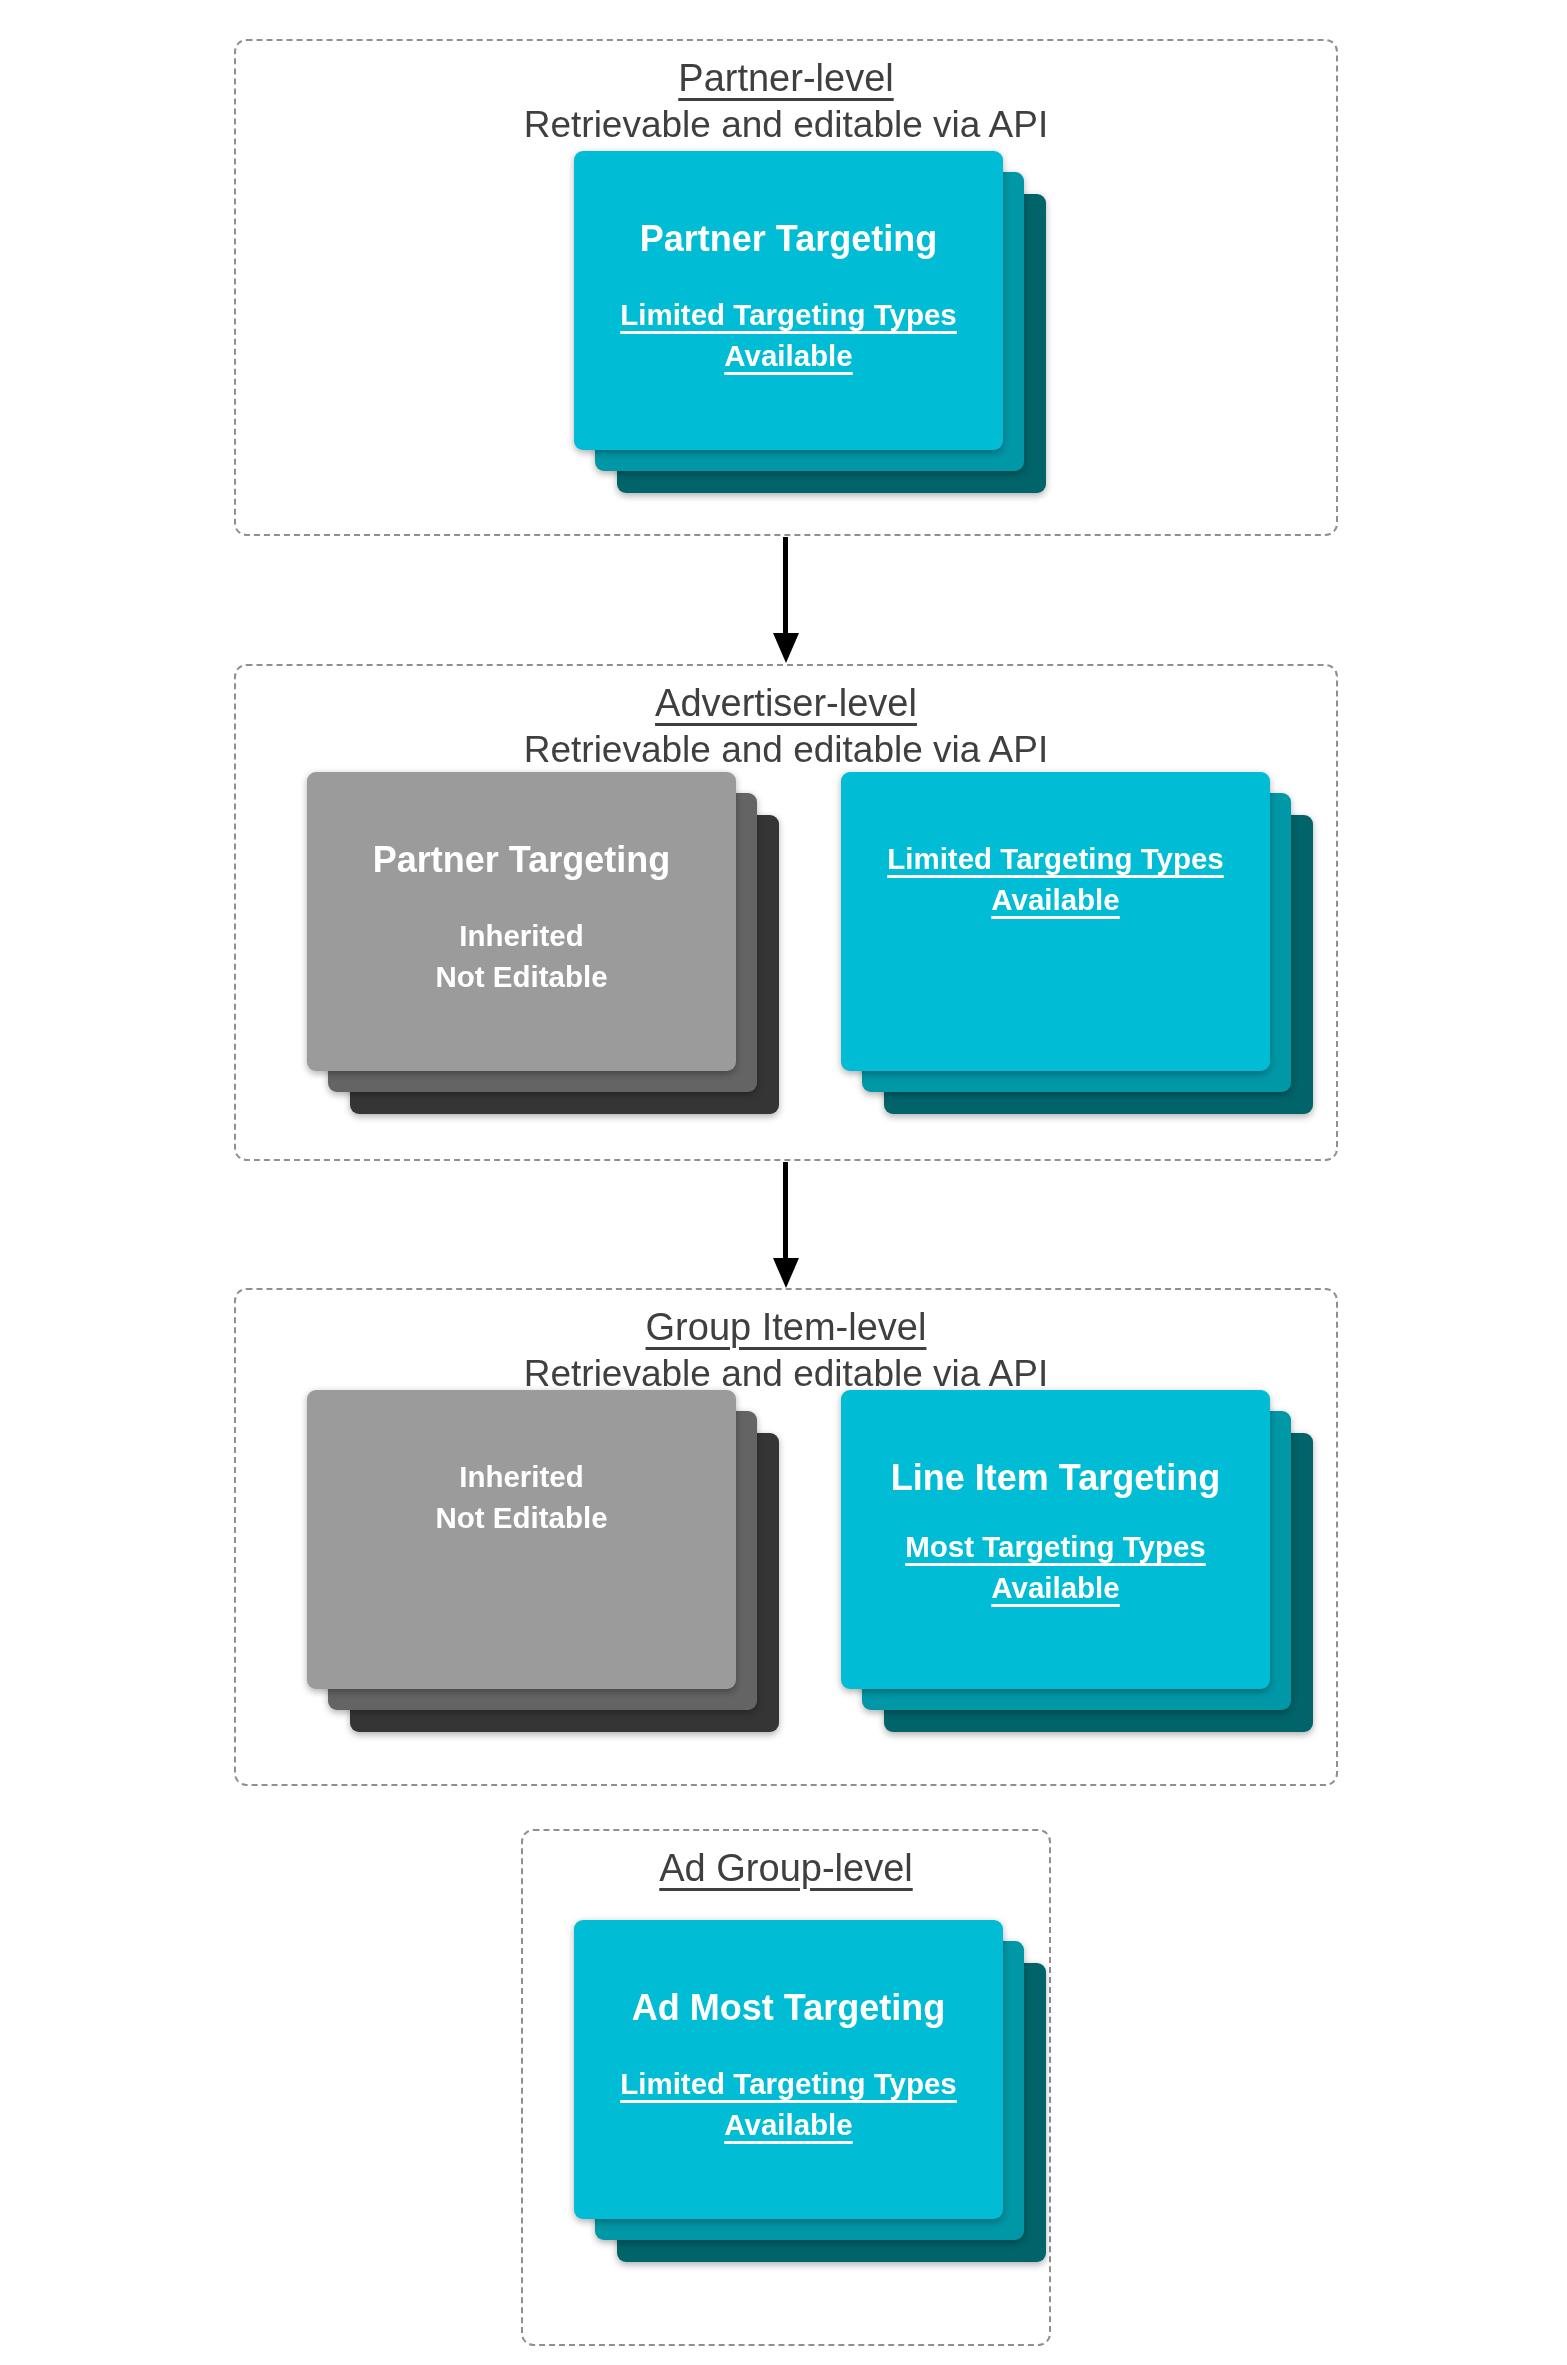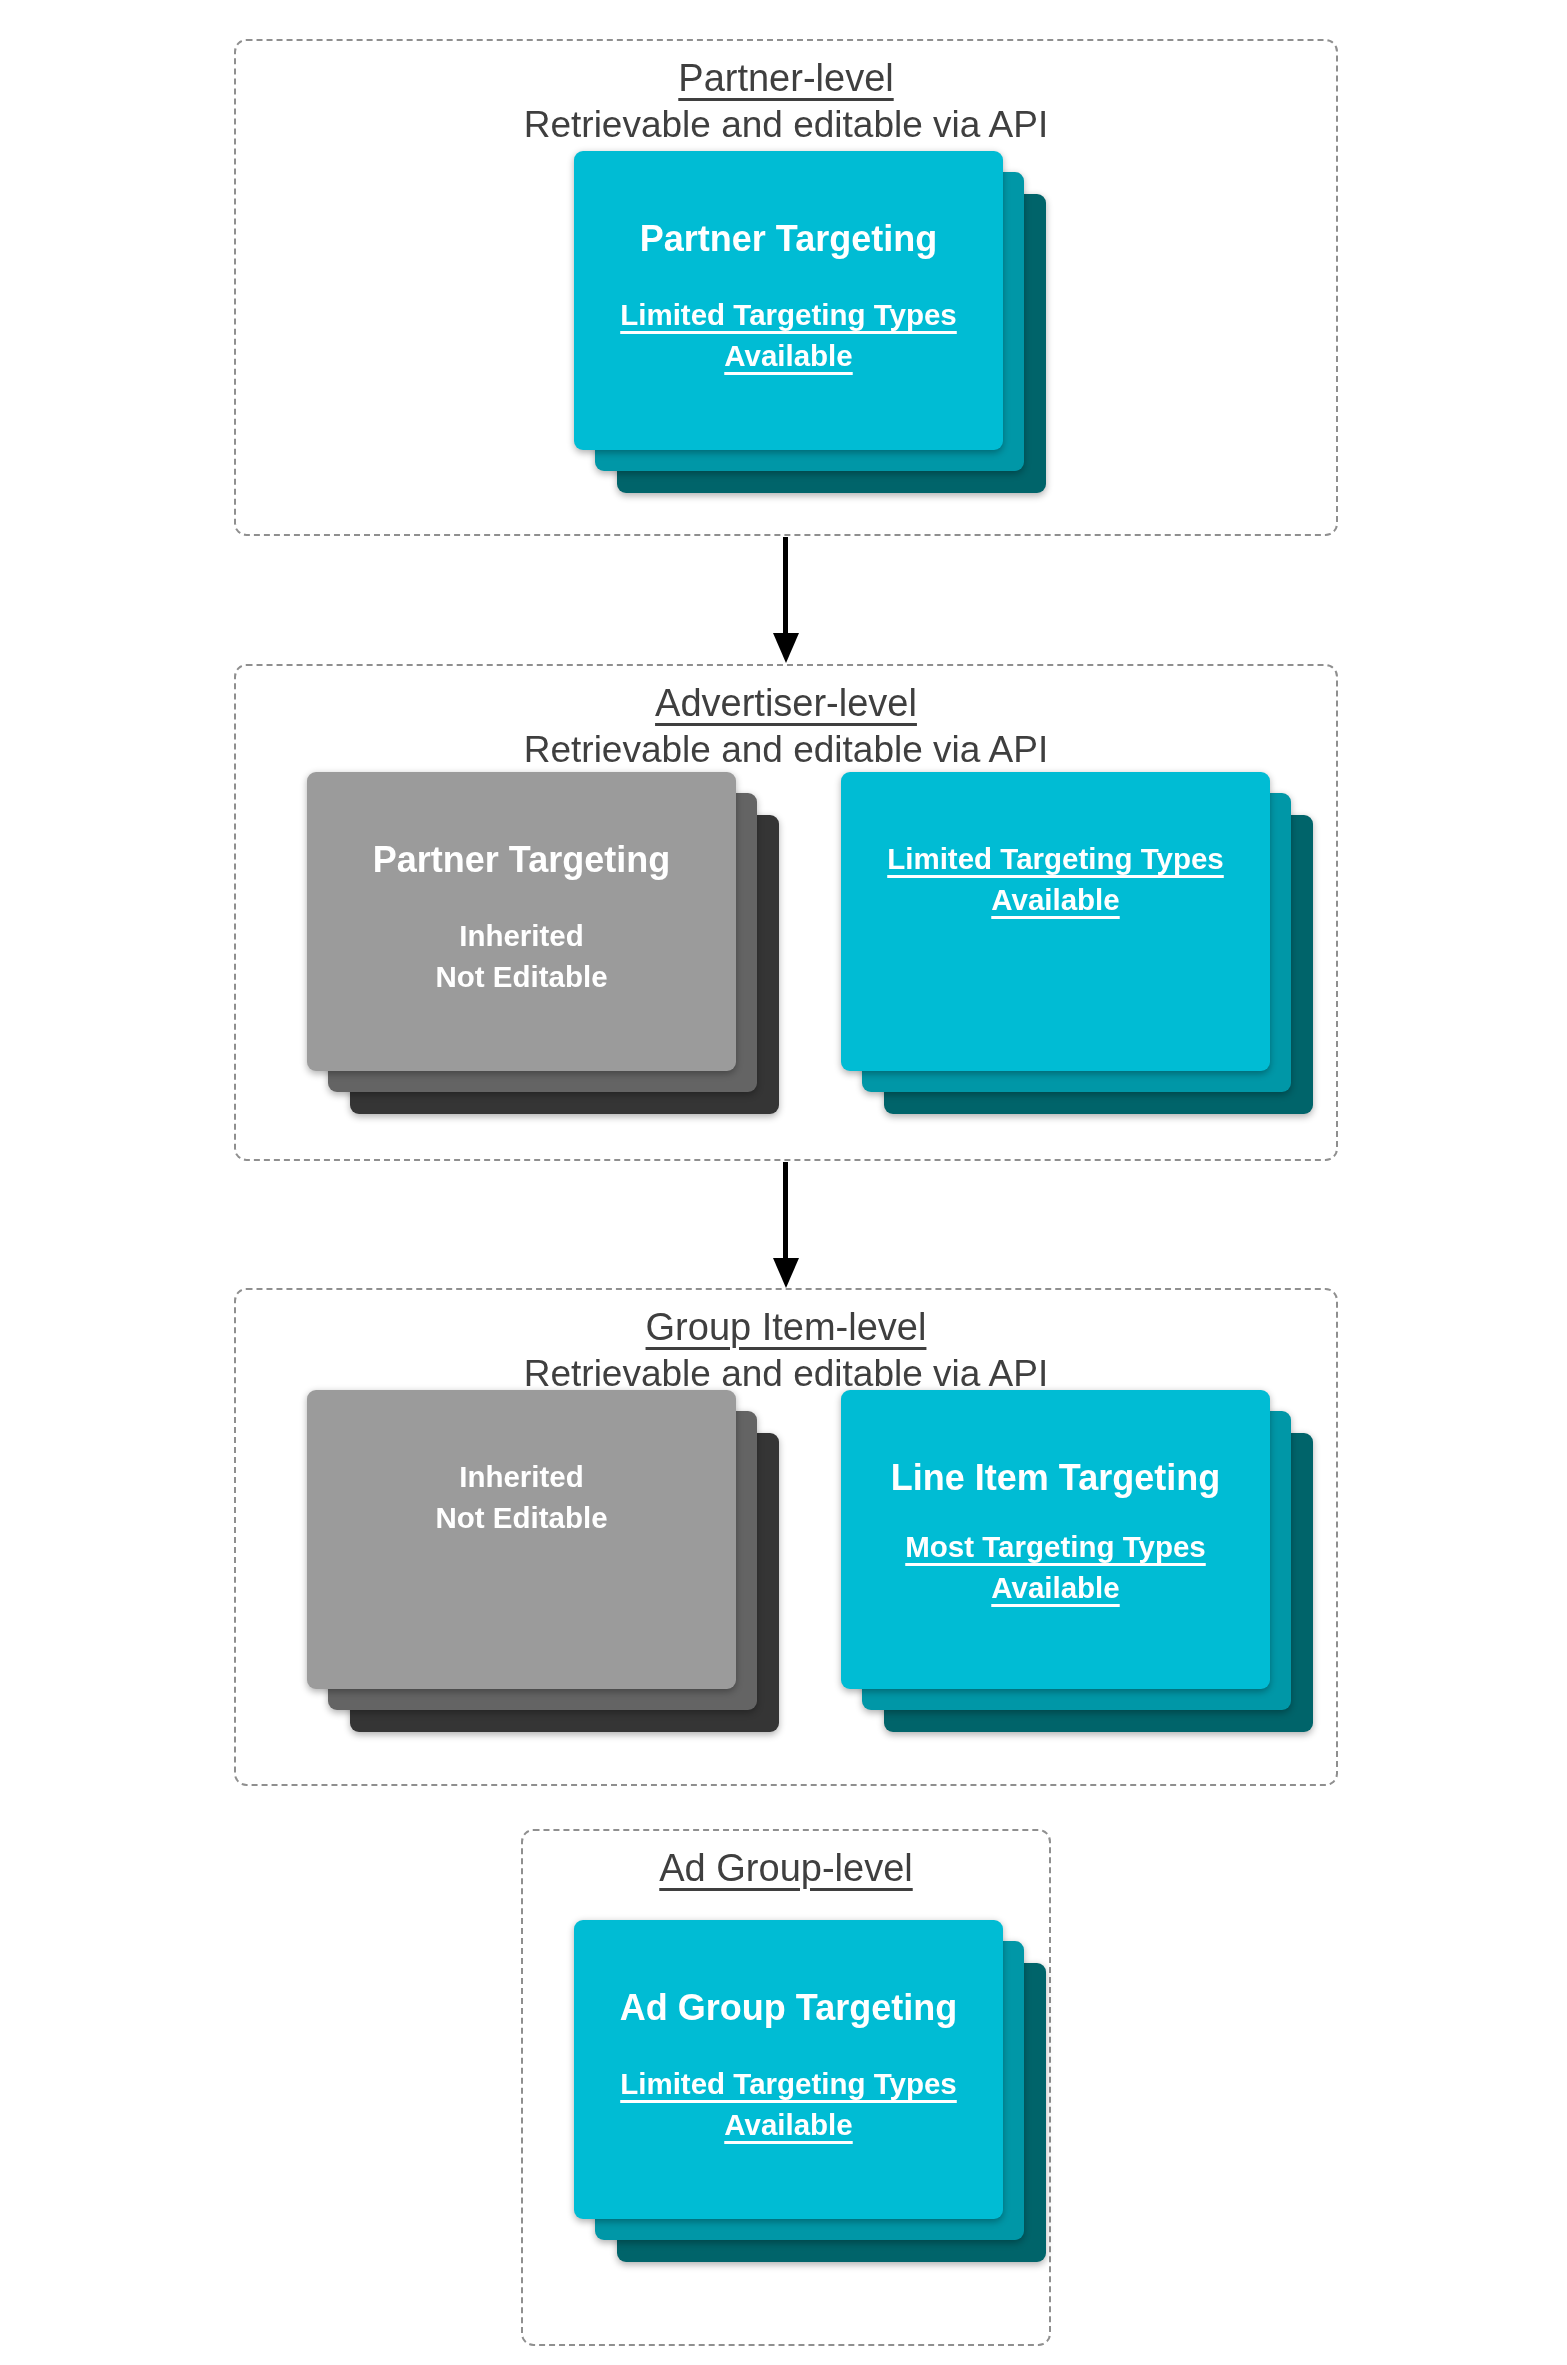--- a/index.html
+++ b/index.html
@@ -169,21 +169,21 @@
       </div>
     </div>
   </div>
 
   <div class="section sec-4">
     <div class="section-title">Ad Group-level</div>
     <div class="stack cyan single">
       <div class="layer back"></div>
       <div class="layer mid"></div>
       <div class="layer front">
-        <div class="card-title">Ad Group Targeting</div>
+        <div class="card-title">Ad Most Targeting</div>
         <div class="card-body underlined">
           <span class="line">Limited Targeting Types</span>
           <span class="line">Available</span>
         </div>
       </div>
     </div>
   </div>
 
 </div>
 

